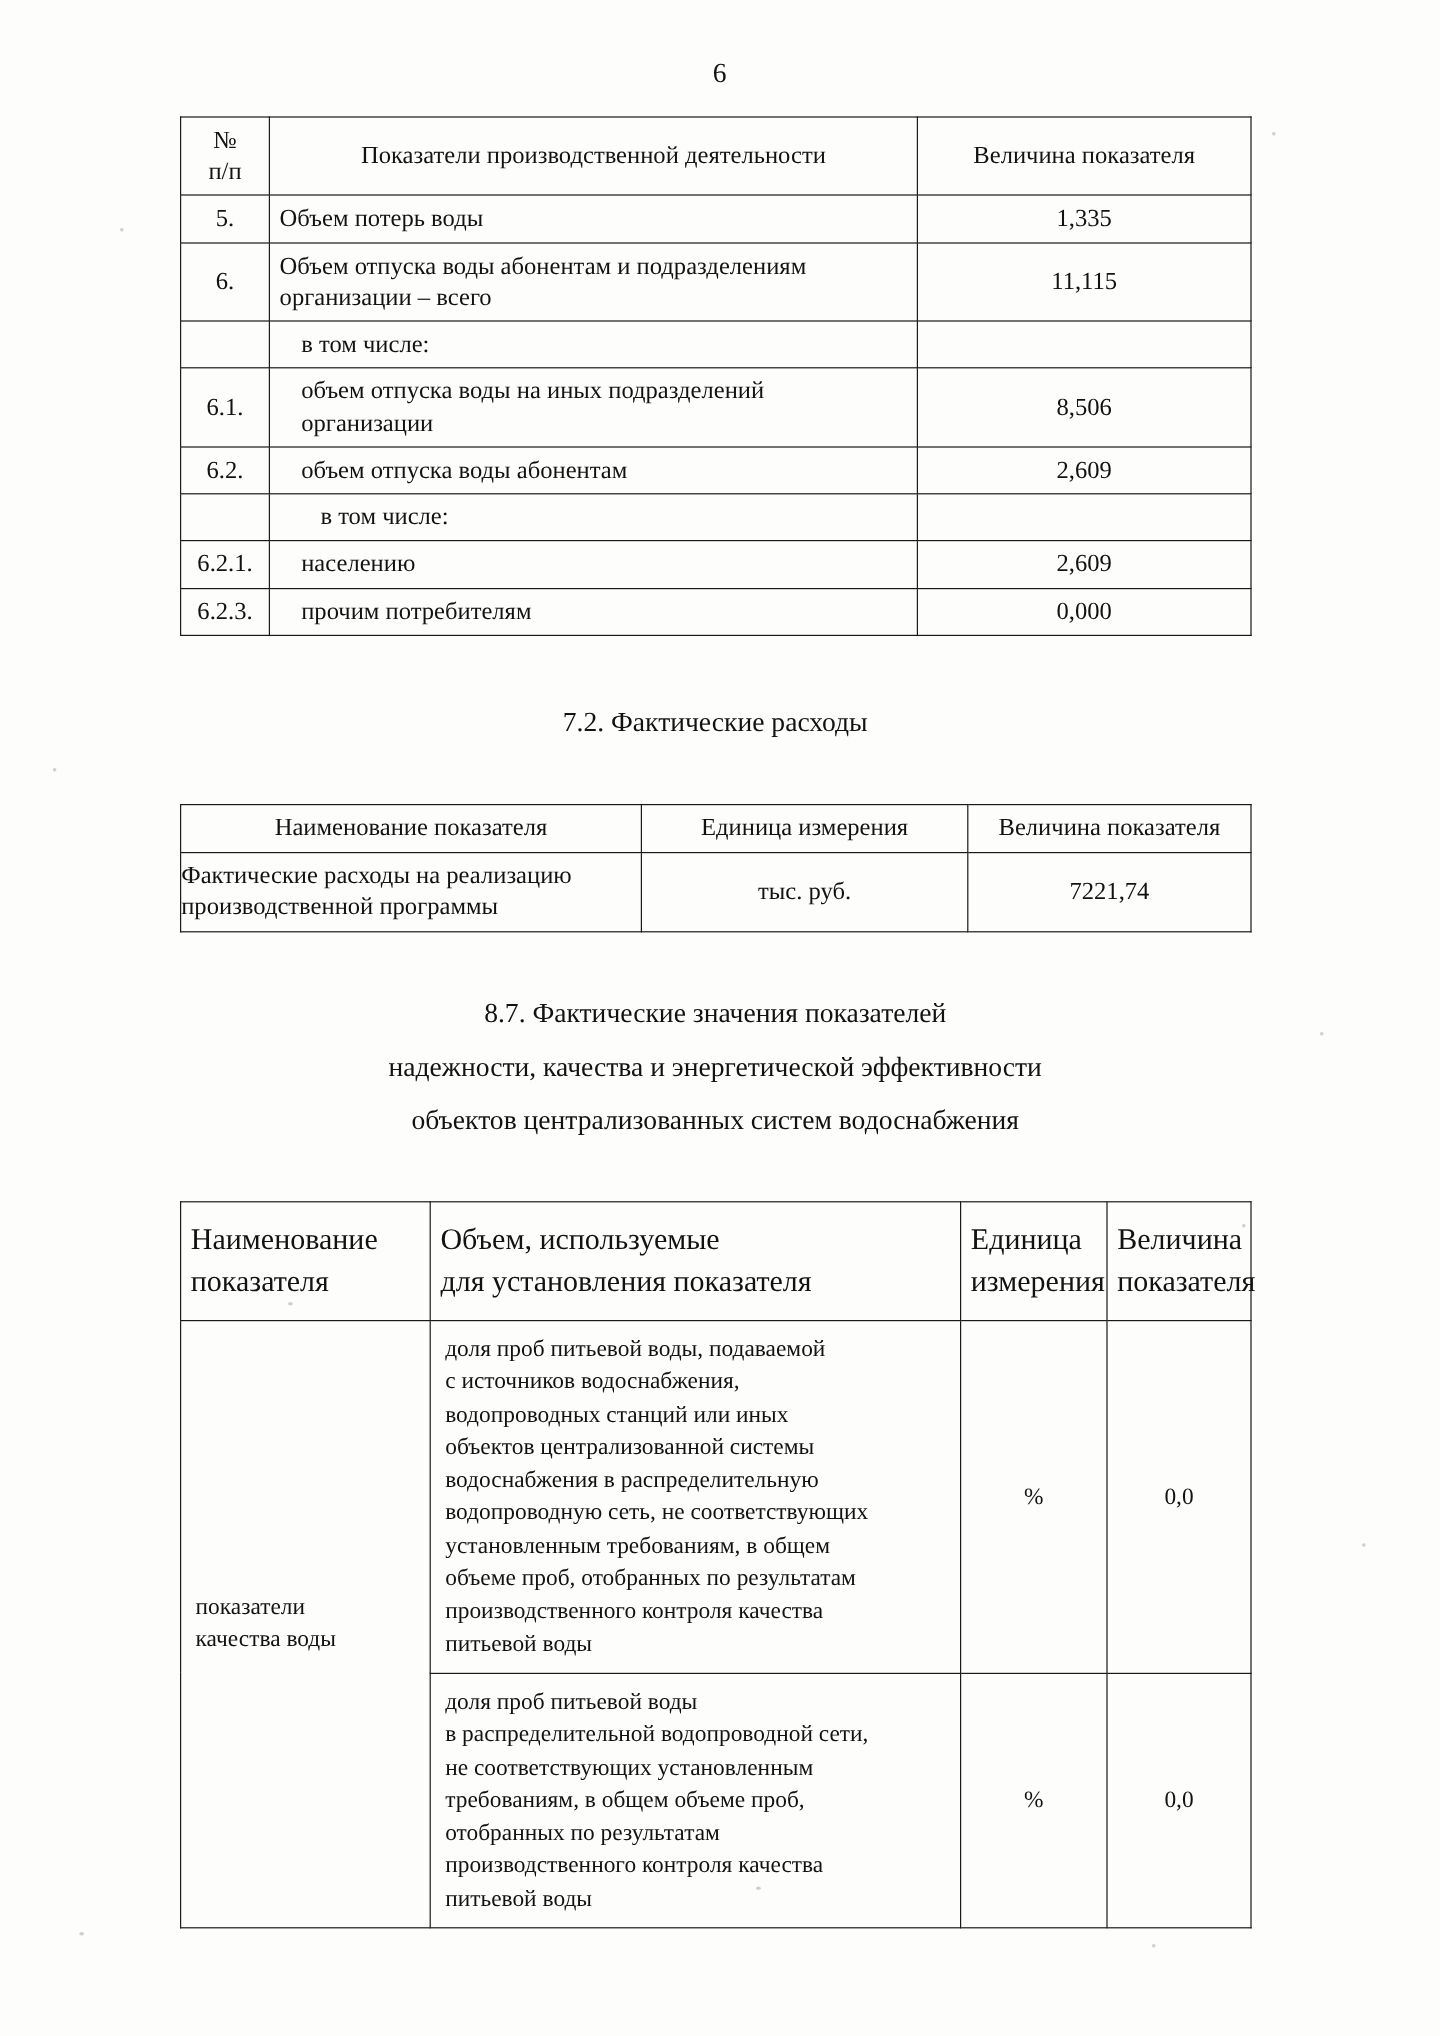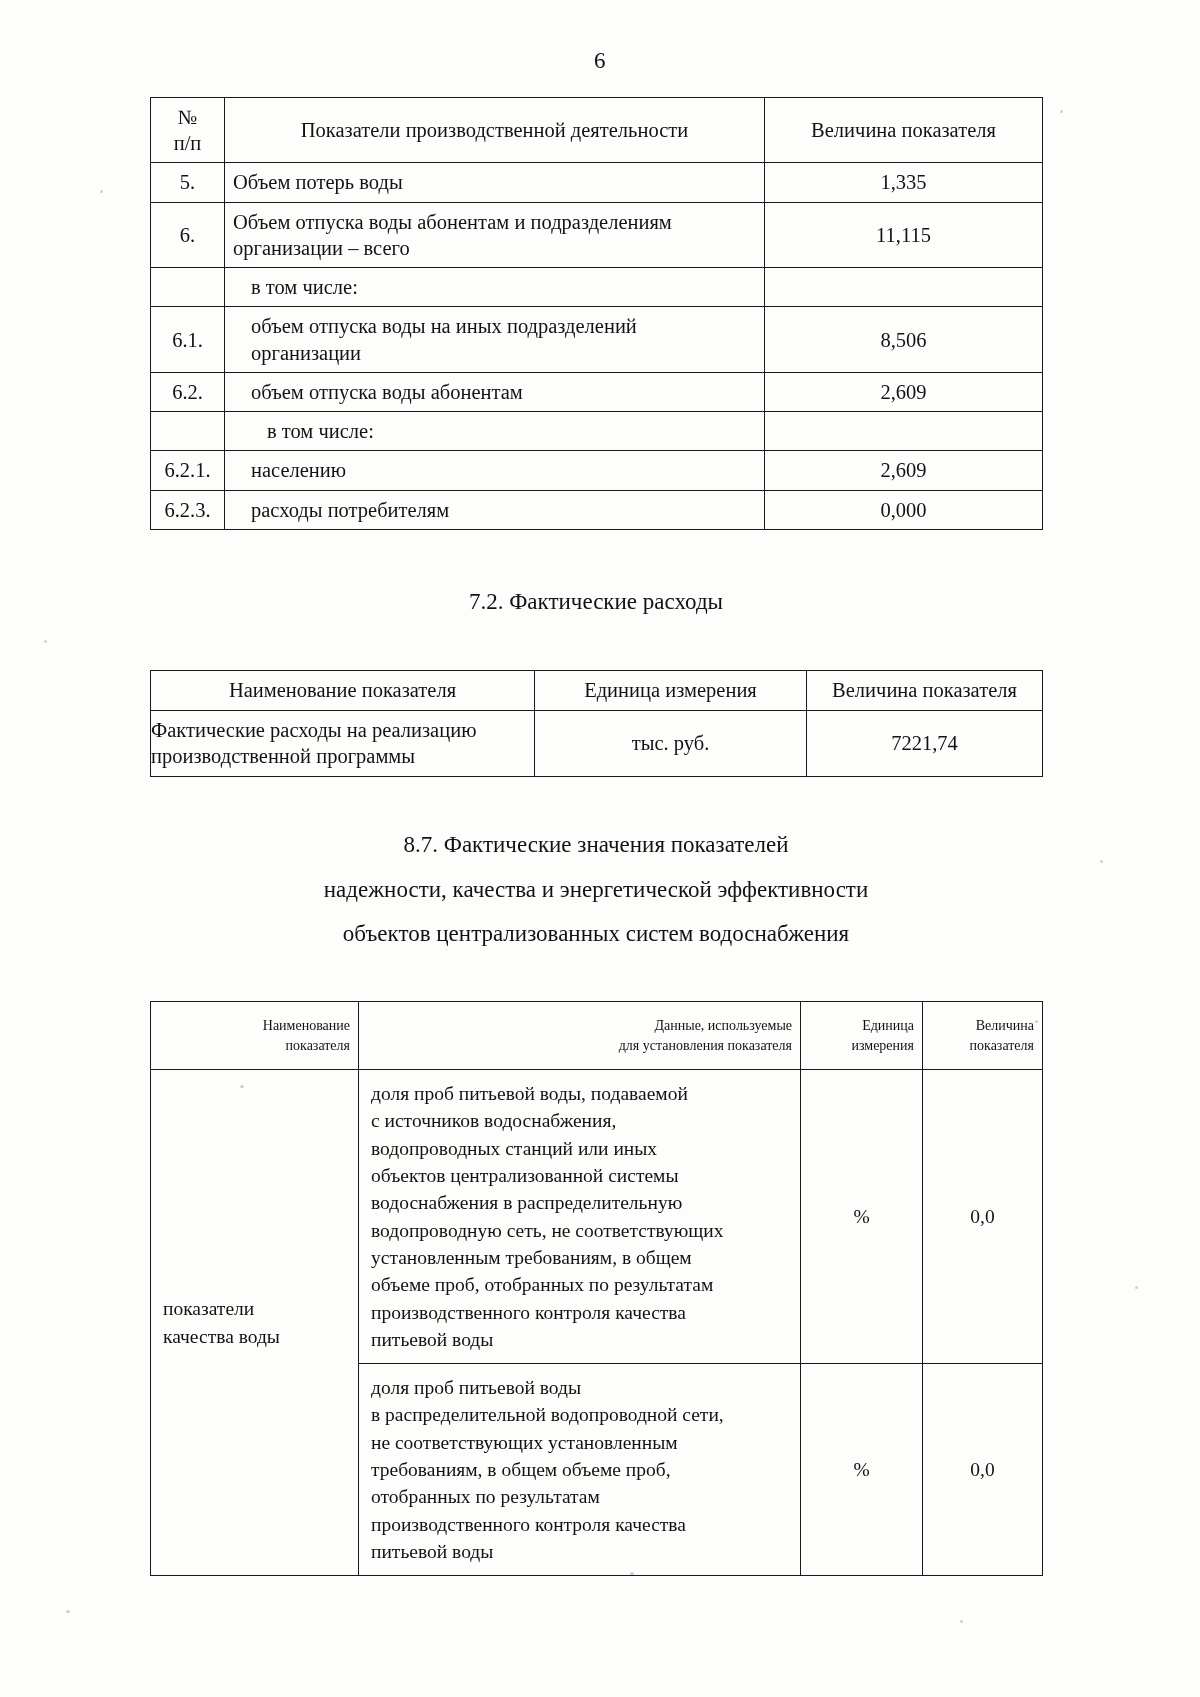--- a/index.html
+++ b/index.html
@@ -107,26 +107,26 @@
     text-align: left;
     vertical-align: middle;
     padding-left: 12px;
     white-space: pre-line;
   }
   table.t3 td.unit, table.t3 td.value {
     text-align: center;
     vertical-align: middle;
   }
   table.t3 .hdr td {
-    text-align: right;
+    text-align: left;
     vertical-align: middle;
     white-space: pre-line;
     padding-top: 14px;
     padding-bottom: 14px;
-    font-size: 14px;
+    font-size: 25px;
   }
 </style>
 </head>
 <body>
 
 <div class="page">
 
   <div class="page-number">6</div>
 
   <div class="content">
@@ -185,21 +185,21 @@
 
         <tr>
           <td class="num-col">6.2.1.</td>
           <td class="c-left indent1" style="white-space:pre-line">населению</td>
           <td class="val-col">2,609</td>
         </tr>
 
 
         <tr>
           <td class="num-col">6.2.3.</td>
-          <td class="c-left indent1" style="white-space:pre-line">расходы потребителям</td>
+          <td class="c-left indent1" style="white-space:pre-line">прочим потребителям</td>
           <td class="val-col">0,000</td>
         </tr>
       </tbody>
     </table>
 
     <div class="gap-a"></div>
 
     <div>
       <div class="heading">7.2. Фактические расходы</div>
     </div>
@@ -241,21 +241,21 @@
       <colgroup>
         <col style="width:208px">
         <col style="width:442px">
         <col style="width:122px">
         <col style="width:120px">
       </colgroup>
       <tbody>
         <tr class="hdr">
           <td>Наименование
 показателя</td>
-          <td>Данные, используемые
+          <td>Объем, используемые
 для установления показателя</td>
           <td>Единица
 измерения</td>
           <td>Величина
 показателя</td>
         </tr>
         <tr>
           <td class="label" rowspan="2">показатели
 качества воды</td>
           <td class="desc">доля проб питьевой воды, подаваемой

